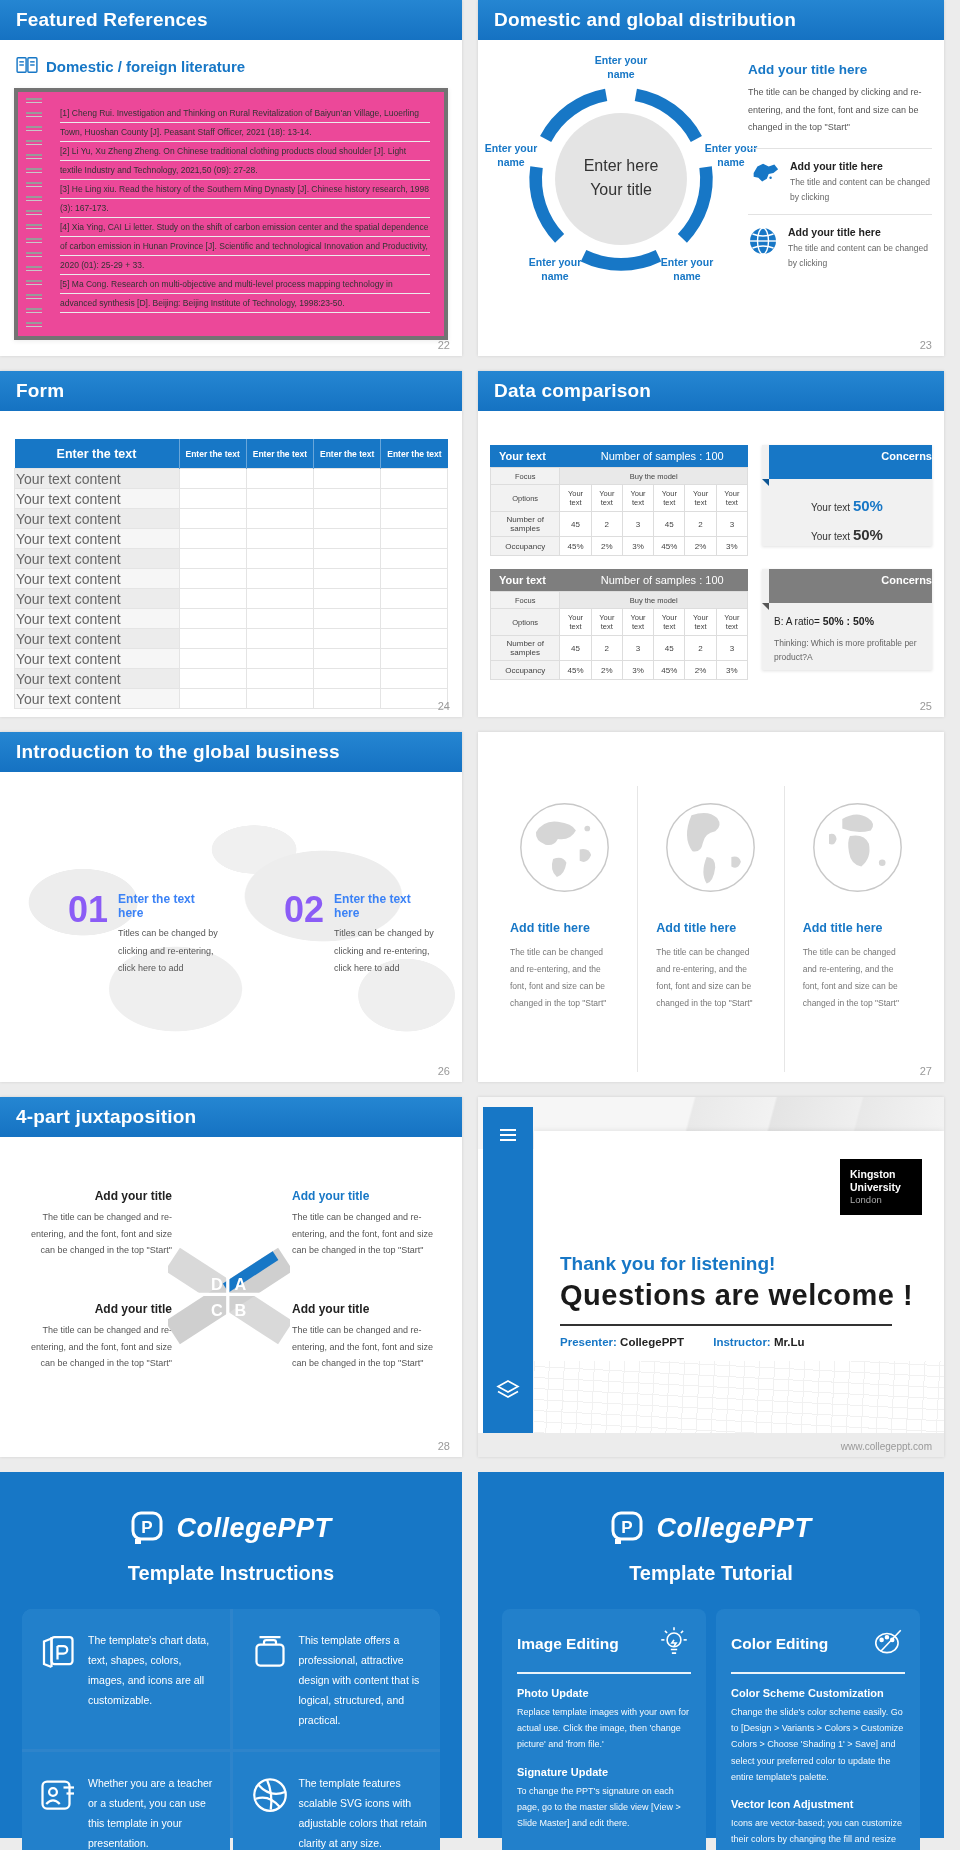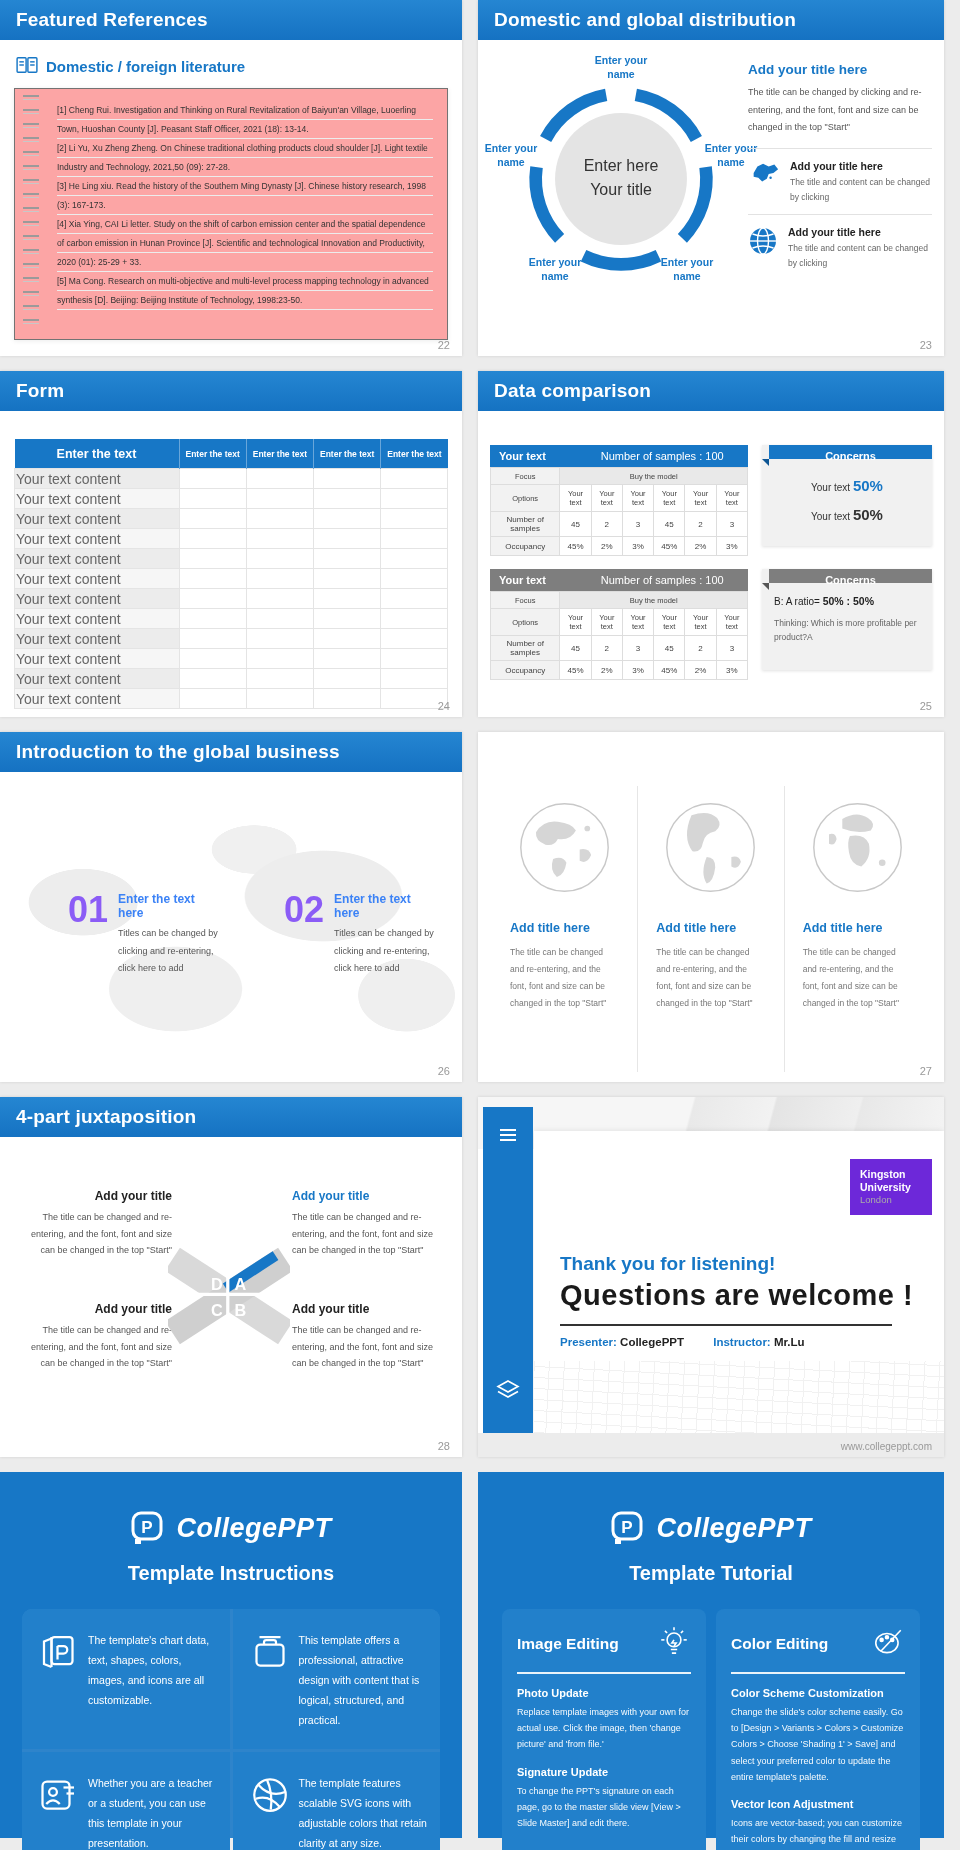--- a/index.html
+++ b/index.html
@@ -5,21 +5,21 @@
   html,body{margin:0;padding:0;background:#ececec;font-family:"Liberation Sans",sans-serif;}
   body{width:960px;height:1850px;overflow:hidden;position:relative;}
   .grid{display:grid;grid-template-columns:462px 466px;grid-template-rows:356px 346px 350px 360px 366px;column-gap:16px;row-gap:15px;}
   .slide{background:#fff;position:relative;overflow:hidden;box-shadow:0 0 3px rgba(0,0,0,.12);}
   .bar{height:40px;background:linear-gradient(180deg,#2586d2,#1572c2);color:#fff;font-weight:bold;font-size:19px;line-height:40px;padding-left:16px;letter-spacing:.2px;}
   .pagenum{position:absolute;right:12px;bottom:5px;font-size:11px;color:#999;}
   .sbody{position:absolute;top:40px;left:0;right:0;bottom:0;}
 
   
   .s22-head{display:flex;align-items:center;gap:8px;margin:16px 0 0 16px;color:#1777C6;font-weight:bold;font-size:15px;}
-  .s22-card{position:absolute;left:14px;right:14px;top:48px;bottom:16px;border:1px solid #737373;box-shadow:0 1px 5px rgba(0,0,0,.08);background:#fca5a5;padding:12px 14px 16px 42px;}
+  .s22-card{position:absolute;left:14px;right:14px;top:48px;bottom:16px;border:4px solid #737373;box-shadow:0 1px 5px rgba(0,0,0,.08);background:#ec4899;padding:12px 14px 16px 42px;}
   .spiral{position:absolute;left:8px;top:6px;bottom:6px;width:16px;background:repeating-linear-gradient(180deg,#9a9a9a 0 2px,transparent 2px 14px),repeating-linear-gradient(180deg,transparent 0 4px,#c8c8c8 4px 5px,transparent 5px 14px);}
   .refs{font-size:8.5px;color:#333;line-height:19px;background:repeating-linear-gradient(180deg,transparent 0 18px,#ececec 18px 19px);min-height:100%;}
   .refs p{margin:0;}
 
   
   .s23-diagram{position:absolute;left:8px;top:14px;width:268px;height:262px;}
   .s23-svg{position:absolute;left:38px;top:28px;}
   .s23-center{position:absolute;left:73px;top:100px;width:124px;text-align:center;font-size:16px;color:#333;line-height:1.5;}
   .node{position:absolute;width:54px;text-align:center;color:#1777C6;font-weight:bold;font-size:10.5px;line-height:1.3;}
   .n-top{left:108px;top:0;} .n-left{left:-2px;top:88px;} .n-right{left:218px;top:88px;}
@@ -48,21 +48,21 @@
   .cmp-name{flex:0 0 30%;padding-left:9px;}
   .cmp-sub{flex:1;text-align:center;font-weight:normal;}
   .cmp table{border-collapse:collapse;width:100%;}
   .cmp td{border:1px solid #ddd;text-align:center;font-size:7.5px;color:#444;background:#fff;}
   .cmp .frow td{background:#e9e9e9;height:14px;font-size:7.5px;}
   .cmp td.lab{width:27%;background:#f2f2f2;margin-left:16px;}
   .cmp .orow td{height:24px;}
   .cmp .nrow td{height:22px;font-size:8px;}
   .cmp .prow td{height:16px;font-size:8px;}
   .concerns{position:absolute;left:284px;right:12px;height:101px;background:#f1f1f1;box-shadow:0 1px 3px rgba(0,0,0,.12);}
-  .cc-hdr{height:14px;line-height:22px;text-align:center;color:#fff;font-weight:bold;font-size:11px;position:relative;margin-left:7px;}
+  .cc-hdr{height:34px;line-height:22px;text-align:right;color:#fff;font-weight:bold;font-size:11px;position:relative;margin-left:7px;}
   .cc-blue .cc-hdr{background:#1777C6;} .cc-gray .cc-hdr{background:#7E7E7E;}
   .cc-hdr::before{content:"";position:absolute;left:-7px;top:100%;border-top:7px solid #0e5694;border-left:7px solid transparent;}
   .cc-gray .cc-hdr::before{border-top-color:#565656;}
   .cc-body{text-align:center;padding-top:13px;font-size:10px;color:#333;line-height:1.9;}
   .cc-body .big{font-size:15px;font-weight:bold;}
   .cc-body .v1{color:#1777C6;}
   .cc-body2{padding:12px 12px 0 12px;font-size:10px;color:#222;}
   .cc-body2 .ratio b{font-size:10.5px;}
   .cc-body2 .think{margin-top:9px;font-size:8.5px;color:#666;line-height:1.65;}
 
@@ -98,21 +98,21 @@
   .jx-gfx{position:absolute;left:168px;top:102px;}
 
   
   .thanks{background:#fff;}
   .th-band{position:absolute;top:0;left:0;right:0;height:52px;background:linear-gradient(105deg,#f6f6f6 45%,#e9e9e9 45.5%,#f2f2f2 62%,#e4e4e4 62.5%,#efefef 80%,#e8e8e8 80.5%,#f4f4f4);}
   .th-card{position:absolute;left:56px;top:34px;right:0;bottom:24px;background:#fff;box-shadow:0 0 6px rgba(0,0,0,.10);}
   .th-bar{position:absolute;left:5px;top:10px;width:50px;bottom:0;background:#1777C6;}
   .hamburger{position:absolute;left:17px;top:22px;width:16px;}
   .hamburger span{display:block;height:2px;background:#fff;margin-bottom:3px;}
   .th-layers{position:absolute;left:13px;bottom:52px;}
-  .ku-logo{position:absolute;right:12px;top:28px;background:#6d28d9;color:#fff;padding:9px 10px;width:62px;}
+  .ku-logo{position:absolute;right:22px;top:28px;background:#000000;color:#fff;padding:9px 10px;width:62px;}
   .ku-logo div{font-size:10.5px;font-weight:bold;line-height:1.25;}
   .ku-logo .l3{color:#aaa;font-weight:normal;font-size:9.5px;}
   .th-heading{position:absolute;left:26px;top:122px;}
   .th-h1{color:#1777C6;font-weight:bold;font-size:19px;}
   .th-h2{color:#1a1a1a;font-weight:bold;font-size:29px;margin-top:4px;letter-spacing:.5px;}
   .th-rule{width:332px;height:2px;background:#333;margin-top:12px;}
   .th-pres{position:absolute;left:26px;top:205px;font-size:11.5px;font-weight:bold;}
   .th-pres .lb{color:#1777C6;} .th-pres .vl{color:#222;margin-right:26px;}
   .th-mesh{position:absolute;left:0;right:0;bottom:0;height:72px;opacity:.75;background:
     repeating-linear-gradient(93deg,#ededed 0 1px,transparent 1px 15px),

